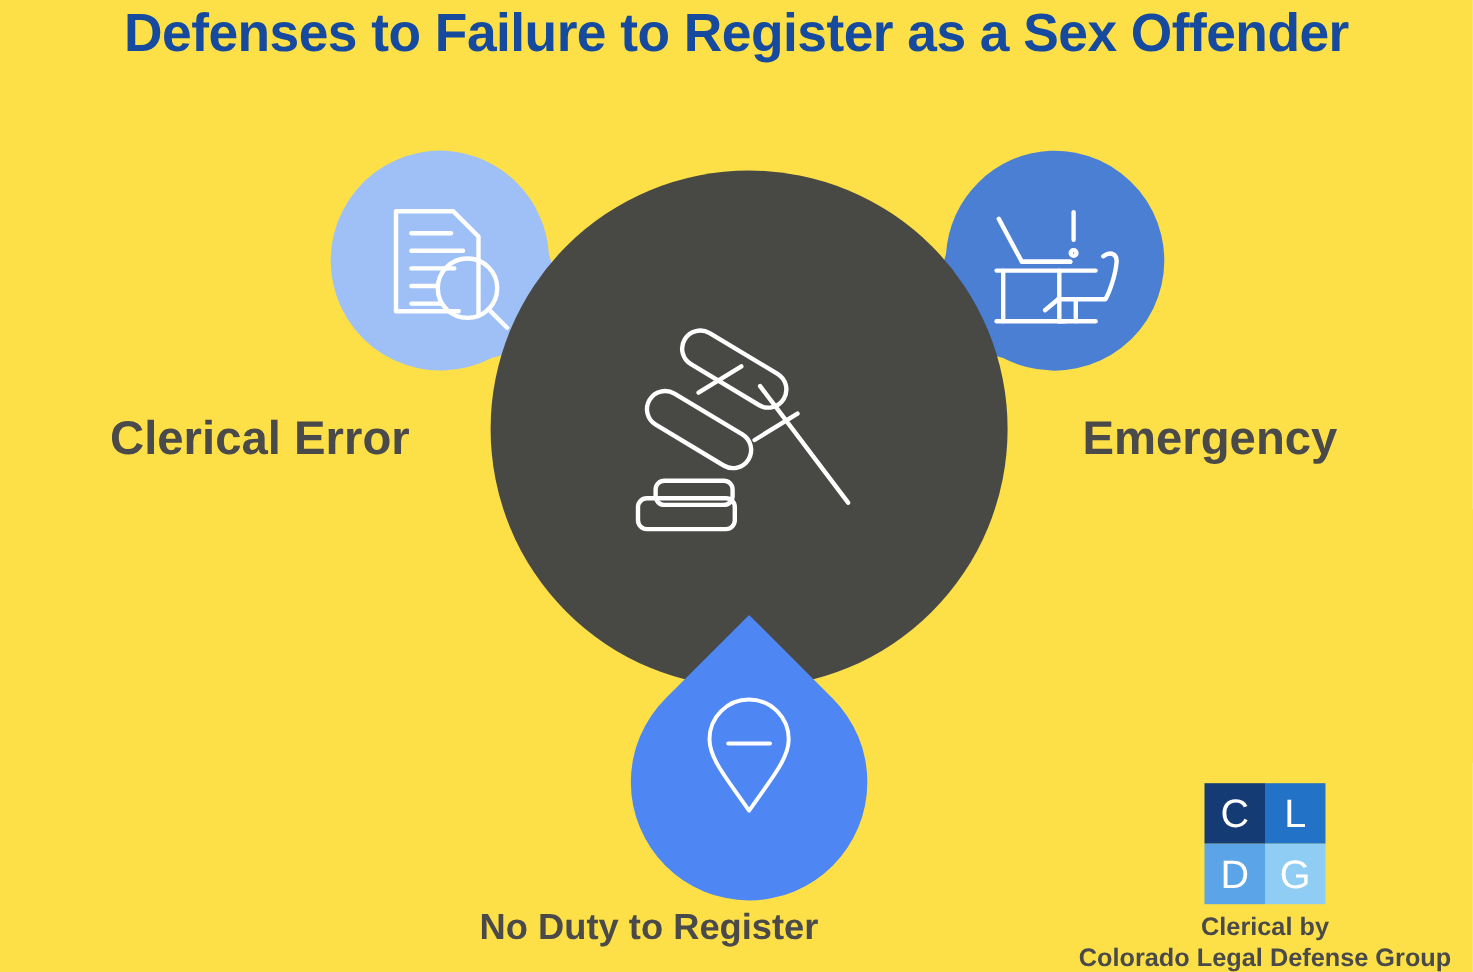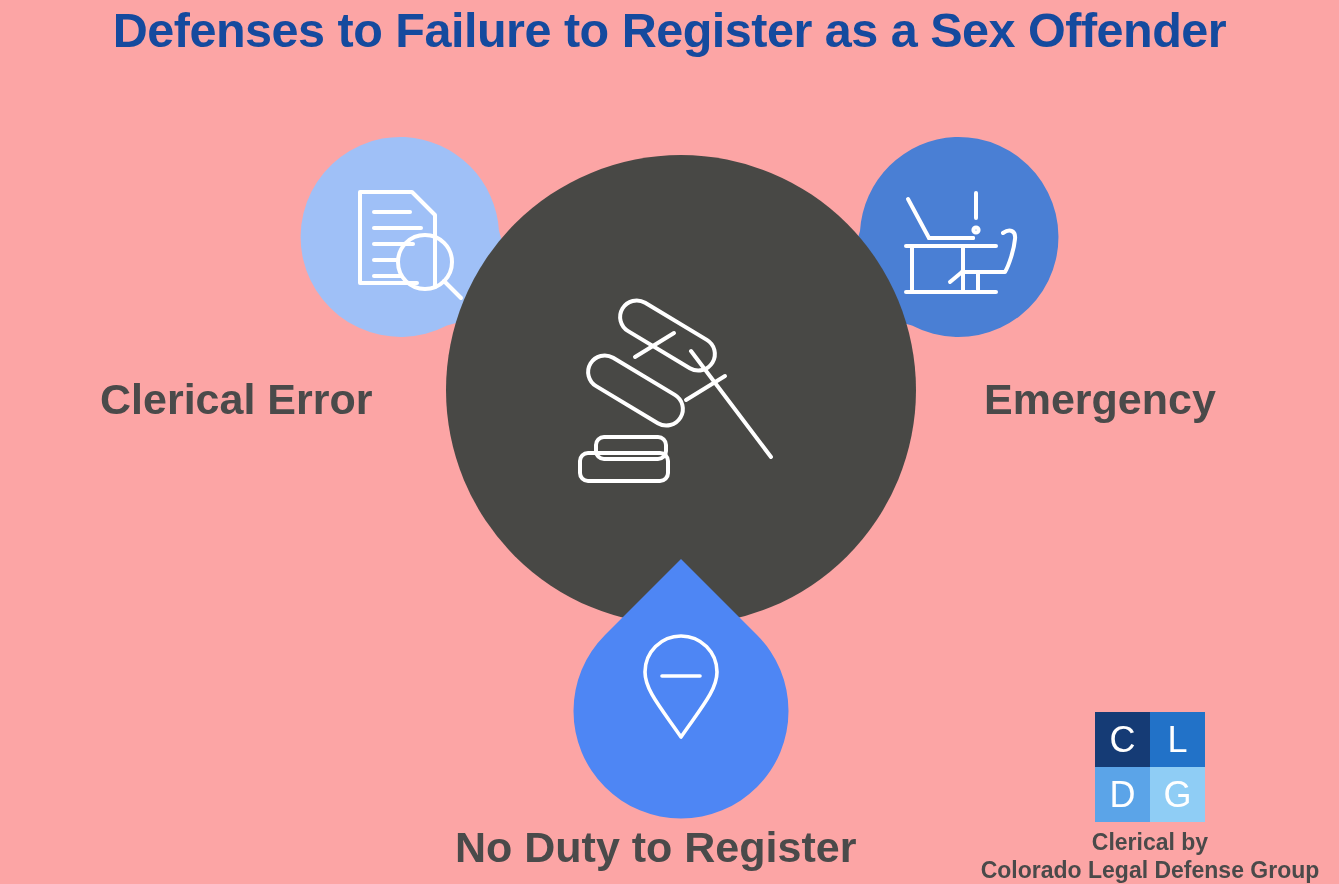--- a/index.html
+++ b/index.html
@@ -8,21 +8,21 @@
     padding: 0;
     background: #ffffff;
   }
   body {
     font-family: "Liberation Sans", sans-serif;
   }
   #canvas {
     position: relative;
     width: 1339px;
     height: 884px;
-    background: #fca5a5;
+    background: #fde047;
     overflow: hidden;
   }
 
   
   .title {
     position: absolute;
     left: 0;
     top: 2px;
     width: 1339px;
     text-align: center;
@@ -58,23 +58,23 @@
     left: 100px;
     top: 378px;
     font-size: 43px;
   }
   .label-right {
     left: 984px;
     top: 378px;
     font-size: 43px;
   }
   .label-bottom {
-    left: 455px;
+    left: 436px;
     top: 826px;
-    font-size: 43px;
+    font-size: 33px;
   }
 
   
   .footer {
     position: absolute;
     left: 972px;
     top: 712px;
     width: 356px;
     text-align: center;
   }

